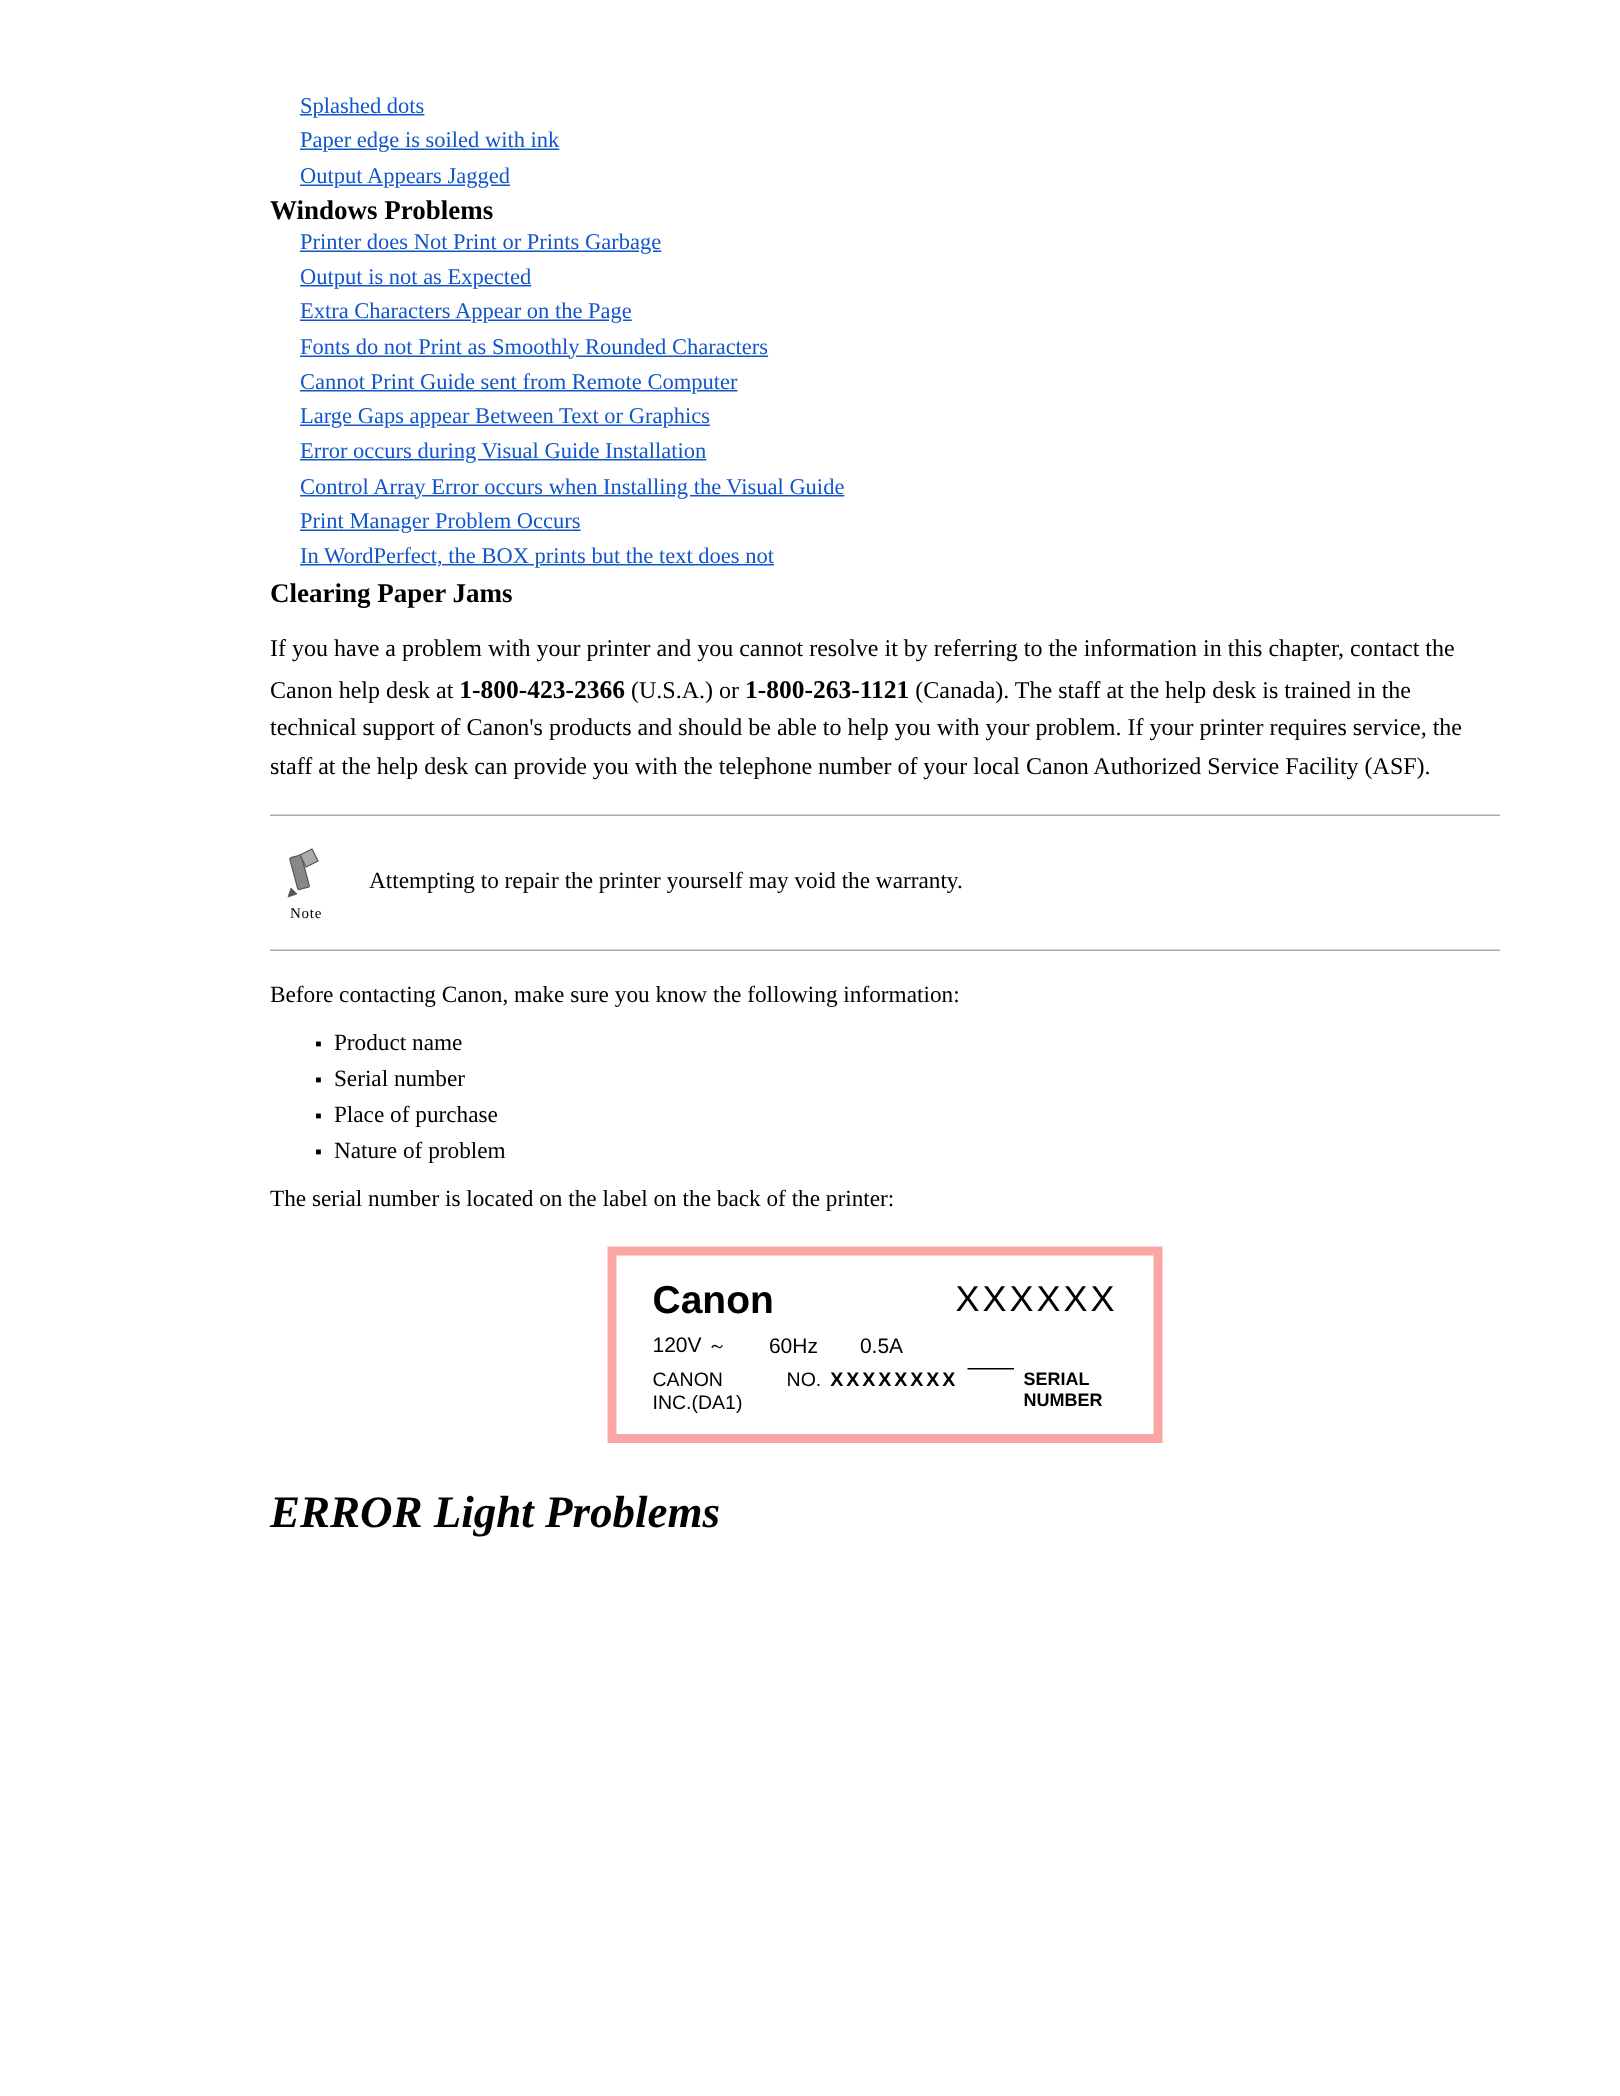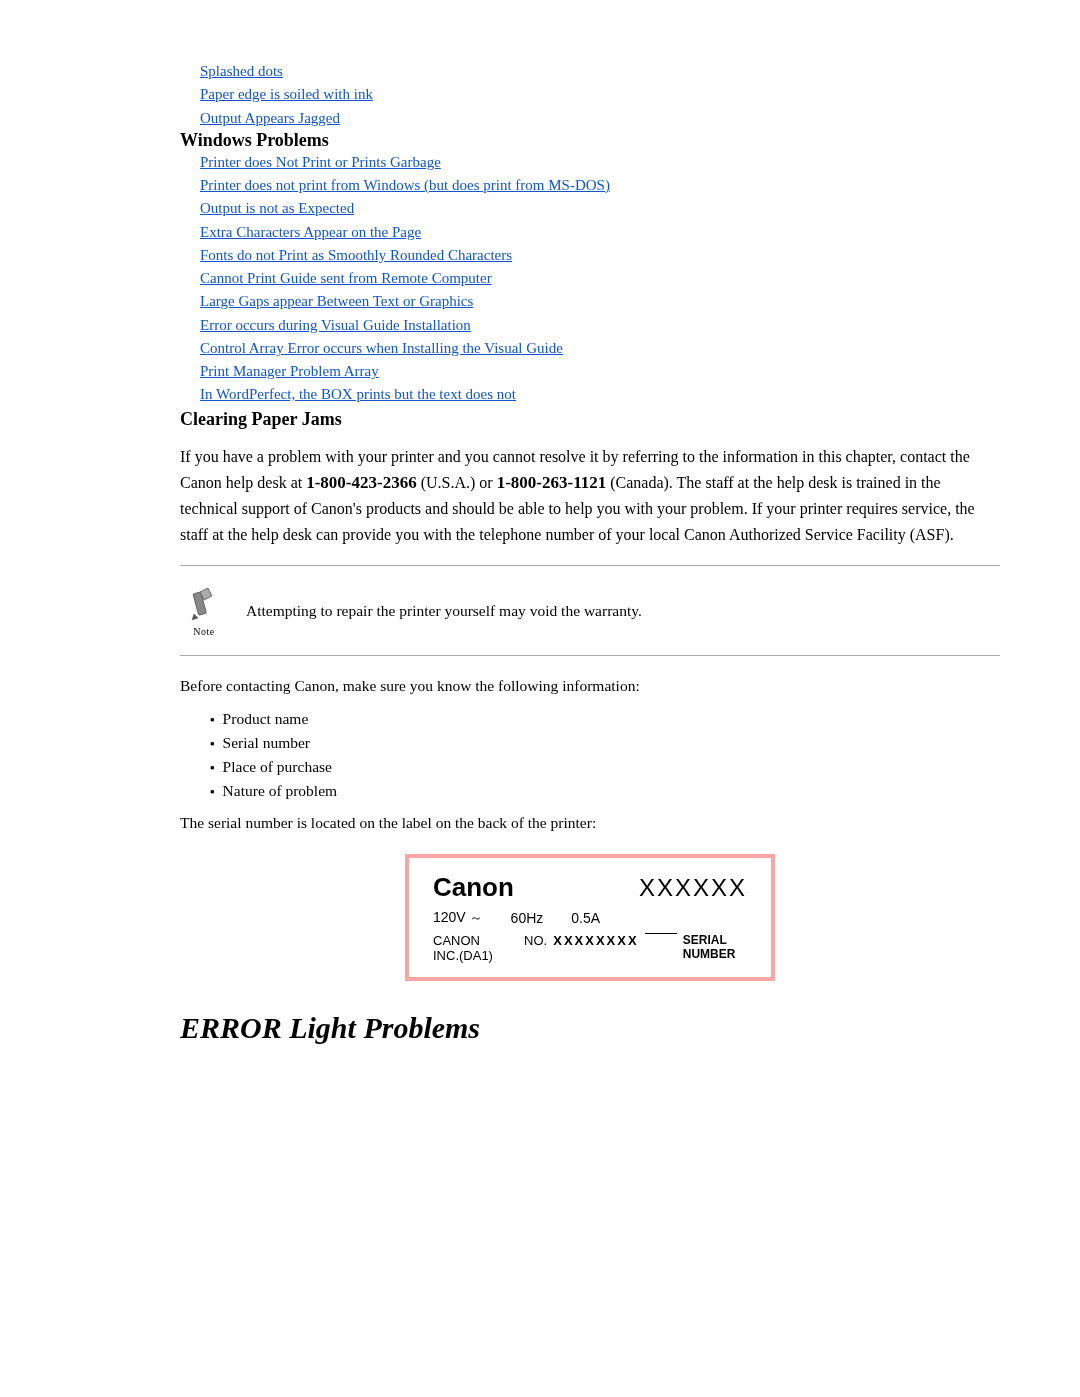--- a/index.html
+++ b/index.html
@@ -86,21 +86,21 @@
       display: flex;
       align-items: baseline;
       gap: 8px;
     }
     .bullet-list li::before {
       content: "▪";
       font-size: 13px;
       flex-shrink: 0;
     }
     .canon-label-box {
-      border: 4px solid #fca5a5;
+      border: 6px solid #fca5a5;
       margin: 18px auto;
       padding: 14px 24px 14px 24px;
       width: 370px;
       font-family: Arial, sans-serif;
     }
     .canon-label-row1 {
       display: flex;
       justify-content: space-between;
       align-items: center;
       margin-bottom: 6px;
@@ -164,29 +164,28 @@
   <div class="indented-links">
     <a class="link-item" href="#">Splashed dots</a>
     <a class="link-item" href="#">Paper edge is soiled with ink</a>
     <a class="link-item" href="#">Output Appears Jagged</a>
   </div>
 
   <div class="link-group">
     <span class="section-header">Windows Problems</span>
     <div class="indented-links">
       <a class="link-item" href="#">Printer does Not Print or Prints Garbage</a>
-      <a class="link-item" href="#">Printer does not print from Windows (but does print from MS-DOS)</a>
       <a class="link-item" href="#">Output is not as Expected</a>
       <a class="link-item" href="#">Extra Characters Appear on the Page</a>
       <a class="link-item" href="#">Fonts do not Print as Smoothly Rounded Characters</a>
       <a class="link-item" href="#">Cannot Print Guide sent from Remote Computer</a>
       <a class="link-item" href="#">Large Gaps appear Between Text or Graphics</a>
       <a class="link-item" href="#">Error occurs during Visual Guide Installation</a>
       <a class="link-item" href="#">Control Array Error occurs when Installing the Visual Guide</a>
-      <a class="link-item" href="#">Print Manager Problem Array</a>
+      <a class="link-item" href="#">Print Manager Problem Occurs</a>
       <a class="link-item" href="#">In WordPerfect, the BOX prints but the text does not</a>
     </div>
   </div>
 
   <span class="section-header">Clearing Paper Jams</span>
 </div>
 
 <p class="body-text">
   <span>If you have a problem with your printer and you cannot resolve it by referring to the information in this chapter, contact the Canon help desk at</span>
   <span class="bold-phone">1-800-423-2366</span>

